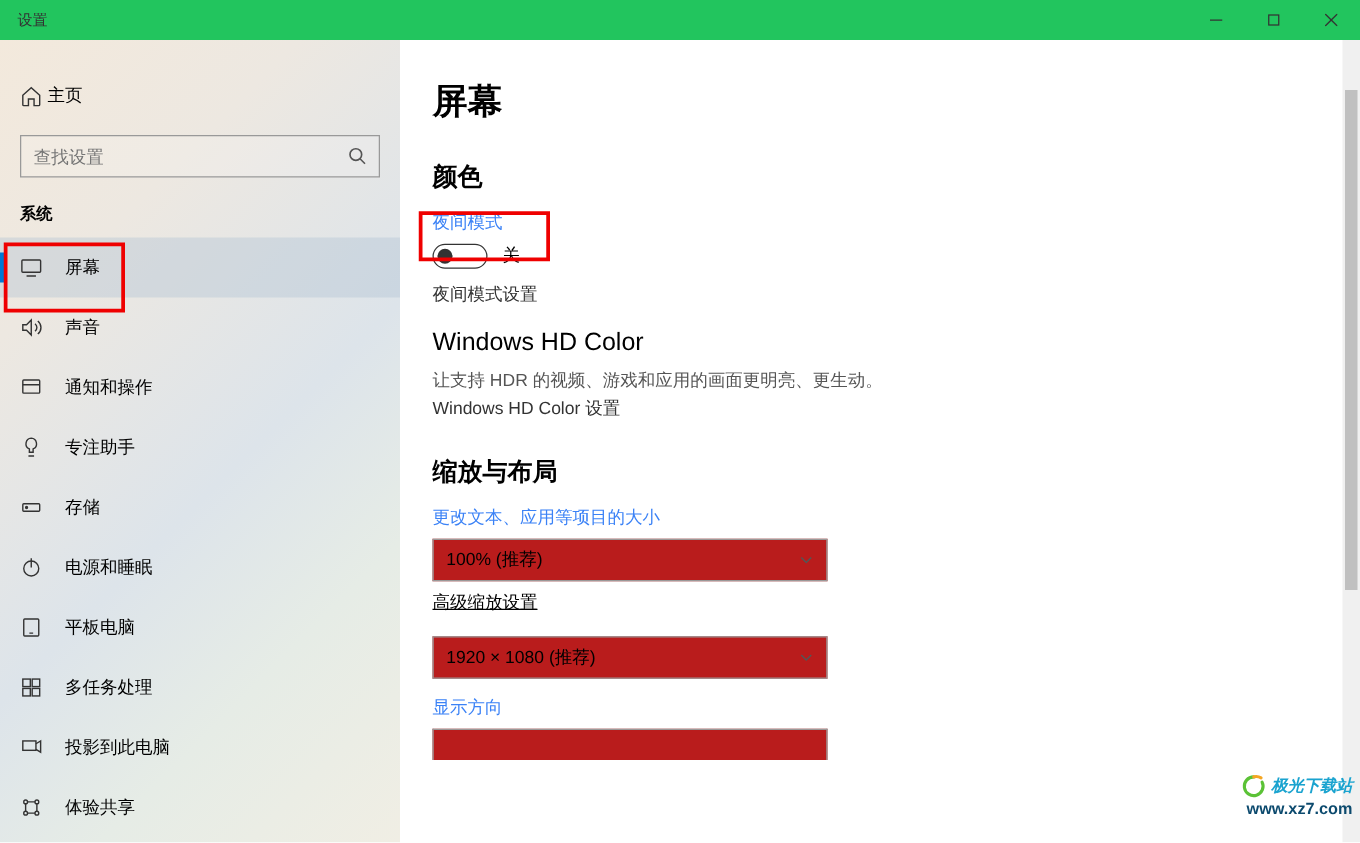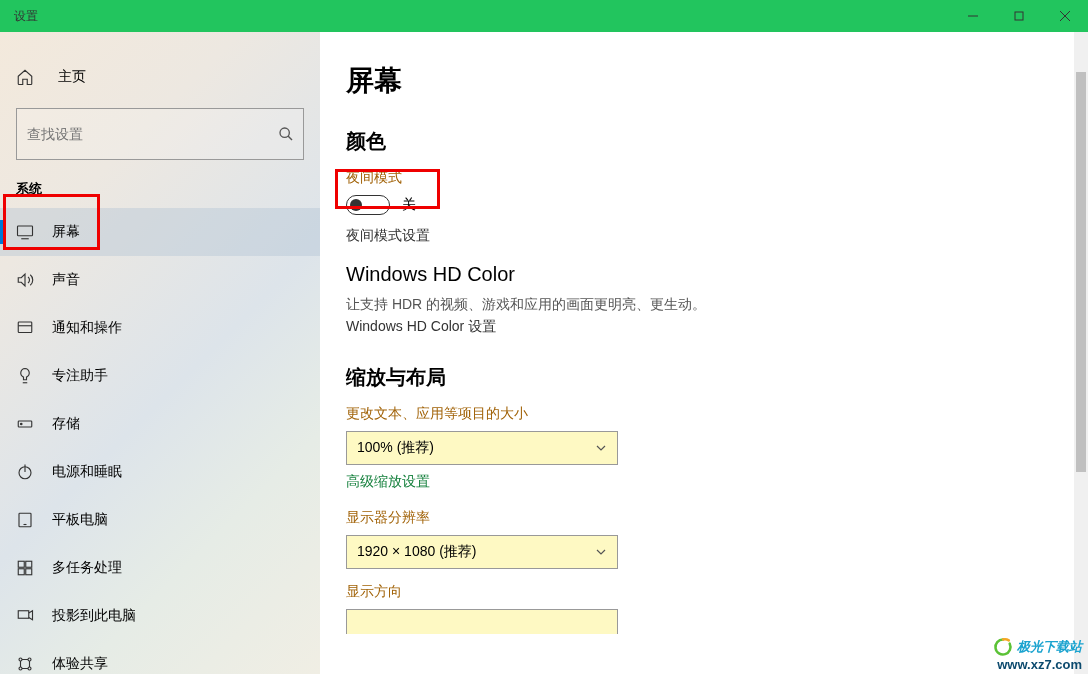--- a/index.html
+++ b/index.html
@@ -34,30 +34,30 @@
 
 .sidebar {
   width: 320px;
   position: relative;
   background: linear-gradient(135deg, #f3e9dc 0%, #ede8e1 25%, #dde4ea 55%, #e6ece6 75%, #f0eee4 100%);
   padding-top: 28px;
 }
 .home-row {
   display: flex; align-items: center;
   padding: 8px 16px;
-  gap: 24px;
+  gap: 4px;
   margin-bottom: 14px;
 }
 .home-row .icon { width: 18px; display:flex; }
 .home-row .label { font-size: 14px; }
 
 .search-wrap { padding: 0 16px 20px 16px; }
 .search {
   width: 100%;
-  height: 52px;
+  height: 34px;
   border: 1px solid #999;
   background: rgba(255,255,255,0.15);
   padding: 0 34px 0 10px;
   font-size: 14px;
   font-family: inherit;
   position: relative;
 }
 .search-box { position: relative; }
 .search-icon {
   position: absolute; right: 10px; top: 50%; transform: translateY(-50%);
@@ -95,52 +95,52 @@
 
 .main {
   flex: 1;
   padding: 30px 0 0 26px;
   position: relative;
   overflow: hidden;
   background: #fff;
 }
 .page-title { font-size: 28px; font-weight: 600; margin-bottom: 28px; }
 .group-title { font-size: 20px; font-weight: 700; margin-bottom: 14px; margin-top: 10px; }
-.field-label { font-size: 14px; color: #a16207; margin-bottom: 8px; margin-top: 14px; }
+.field-label { font-size: 14px; color: #3b82f6; margin-bottom: 8px; margin-top: 14px; }
 .toggle-row { display:flex; align-items:center; gap: 12px; margin: 6px 0 12px 0; }
 .toggle {
   width: 44px; height: 20px; border: 1px solid #333; border-radius: 10px;
   position: relative; background: #fff;
 }
 .toggle::after {
   content:""; position:absolute; left:3px; top:3px;
   width:12px; height:12px; border-radius:50%; background:#333;
 }
 .link { color: #0066cc; font-size: 14px; margin: 4px 0 18px 0; display:block; text-decoration:none; }
 .subtext { color: #555; font-size: 14px; margin-bottom: 0; }
 .hd-title { font-size: 20px; font-weight: 400; margin-top: 18px; margin-bottom: 10px; }
 
 .select {
-  width: 272px; height: 34px;
+  width: 316px; height: 34px;
   border: 1px solid #999;
   display: flex; align-items: center; justify-content: space-between;
   padding: 12px 10px; font-size: 14px;
   margin-bottom: 8px;
-  background:#fef9c3;
+  background:#b91c1c;
 }
 .chev { width:12px; display:flex; }
 
 .redbox2 {
   position: absolute;
   border: 3px solid #ef0000;
   pointer-events: none;
 }
 
 .watermark {
-  position: absolute; right: 6px; bottom: 0;
+  position: absolute; right: 6px; bottom: 18px;
   text-align: right; font-size: 13px; line-height: 1.3;
 }
 .watermark .wm1 { color: #1aa3cf; font-weight:600; font-style: italic; display:flex; align-items:center; gap:4px; justify-content:flex-end;}
 .watermark .wm2 { color: #0c4a6e; font-weight:600; }
 .logo-swirl { width:20px; height:20px; }
 
 .scrollbar-track {
   position:absolute; right:0; top:0; bottom:0; width:14px; background:#f0f0f0;
 }
 .scrollbar-thumb {
@@ -320,23 +320,22 @@
 
     <div class="field-label">更改文本、应用等项目的大小</div>
     <div class="select">
       <span>100% (推荐)</span>
       <span class="chev">
           <svg viewBox="0 0 12 12">
             <path d="M2 4l4 4 4-4" fill="none" stroke="#555" stroke-width="1.2"></path>
           </svg>
         </span>
     </div>
-    <a class="link" style="color:#15803d;">高级缩放设置</a>
-
-    <div class="field-label">显示器分辨率</div>
+    <a class="link" style="color:#000000;text-decoration:underline;">高级缩放设置</a>
+
     <div class="select">
       <span>1920 × 1080 (推荐)</span>
       <span class="chev">
           <svg viewBox="0 0 12 12">
             <path d="M2 4l4 4 4-4" fill="none" stroke="#555" stroke-width="1.2"></path>
           </svg>
         </span>
     </div>
 
     <div class="field-label">显示方向</div>

